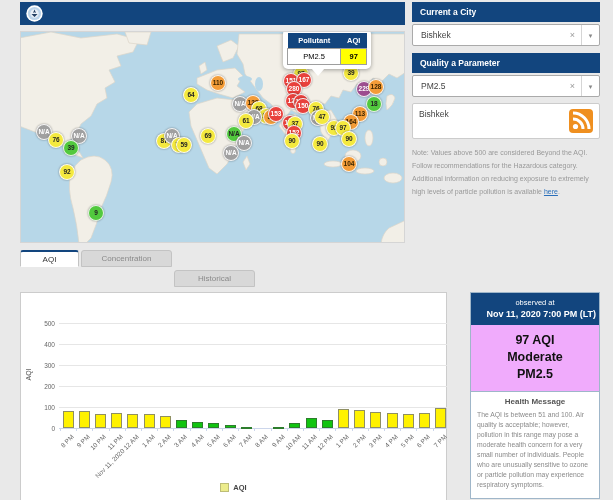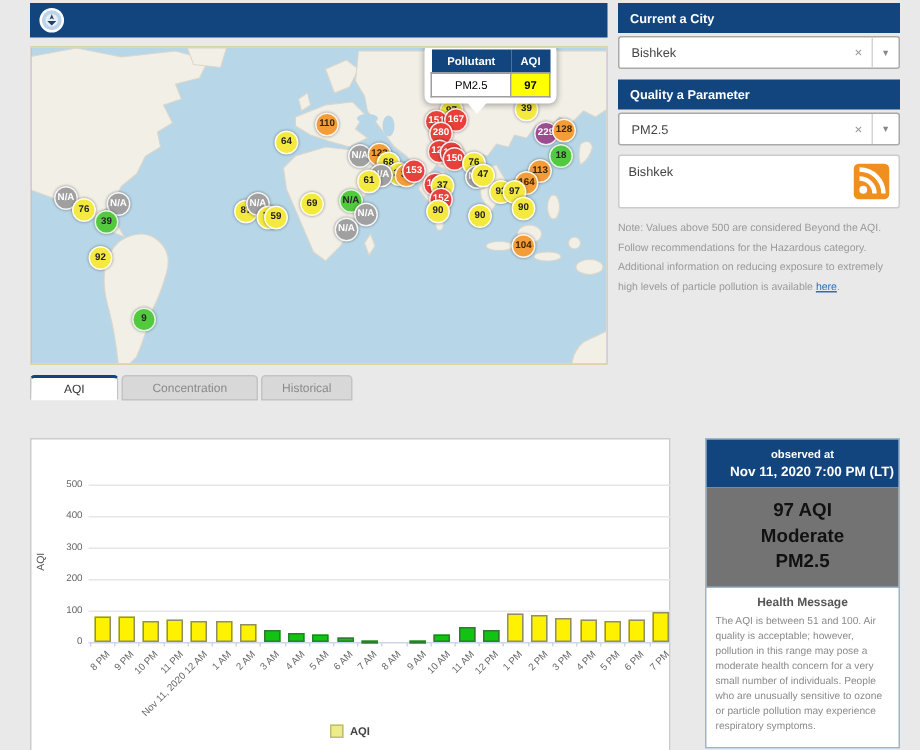--- a/index.html
+++ b/index.html
@@ -7,21 +7,21 @@
   .page { position:relative; width:613px; height:500px; background:#e9e9e9; overflow:hidden; }
 
   
   .app-header { position:absolute; left:20px; top:2px; width:385px; height:23px;
     background:#12457e; display:flex; align-items:center; padding-left:6px; }
   .app-header .seal { width:17px; height:17px; margin-right:8px; flex:0 0 auto; }
   .app-header .title { color:#ffffff; font-size:10.5px; font-weight:bold; letter-spacing:.2px; }
 
   
   .map { position:absolute; left:20px; top:31px; width:385px; height:212px;
-    background:#eab308; overflow:hidden; border:1px solid #d5d5d5; }
+    background:#a21caf; overflow:hidden; border:1px solid #d5d5d5; }
   .map svg.world { position:absolute; left:0; top:0; }
   .marker { position:absolute; width:16px; height:16px; margin:-8px 0 0 -8px; border-radius:50%;
     font-size:6.5px; font-weight:bold; line-height:14px; text-align:center;
     border:1px solid rgba(255,255,255,.9); box-shadow:0 0 2px rgba(0,0,0,.45); color:#222; }
   .marker.green  { background:#52c93e; border-color:#ffffffd9; }
   .marker.yellow { background:#f4e93f; }
   .marker.orange { background:#f39c38; color:#3c2600; }
   .marker.red    { background:#e8413c; color:#fff; }
   .marker.purple { background:#9c4d8f; color:#fff; }
   .marker.gray   { background:#a0a0a0; color:#fff; }
@@ -33,21 +33,21 @@
   .map-popup table { border-collapse:collapse; width:100%; }
   .map-popup th { background:#12457e; color:#fff; font-size:7.5px; font-weight:bold; padding:3px 2px; }
   .map-popup td { font-size:7.5px; text-align:center; padding:3px 2px; border:1px solid #9e9e9e; }
   .map-popup td.aqi-val { background:#ffff00; font-weight:bold; }
 
   
   .tabs { position:absolute; left:20px; top:250px; height:17px; display:flex; }
   .tab { height:17px; font-size:8px; text-align:center; line-height:15px; border-radius:3px 3px 0 0;
     border:1px solid #c3c3c3; background:#d8d8d8; color:#8a8a8a; margin-right:2px; }
   .tab.active { background:#ffffff; color:#333; border-top:2px solid #12457e; border-bottom:1px solid #fff; }
-  .tab.t1 { width:59px; } .tab.t2 { width:91px; } .tab.t3 { width:61px; }
+  .tab.t1 { width:59px; } .tab.t2 { width:91px; } .tab.t3 { width:81px;margin-top:20px; }
 
   .learn-more { position:absolute; left:21px; top:272px; font-size:8px; color:#555; }
   a.lnk { color:#2a6fba; text-decoration:underline; cursor:pointer; }
 
   
   .chart-box { position:absolute; left:20px; top:292px; width:427px; height:214px;
     background:#fff; border:1px solid #cccccc; }
   .chart-title { position:absolute; left:0; right:0; top:8px; text-align:center;
     font-size:10px; color:#555; }
   .y-axis-title { position:absolute; left:-18px; top:78px; width:50px; text-align:center;
@@ -79,23 +79,23 @@
     border:1px solid #ccc; border-radius:2px; font-size:8.5px; color:#444; padding:5px 6px; }
   .rss-icon { position:absolute; right:6px; bottom:5px; width:24px; height:24px; }
   .side-note { position:absolute; left:412px; top:146px; width:188px; font-size:7px;
     line-height:13px; color:#999; }
 
   
   .cc-panel { position:absolute; left:470px; top:292px; width:130px; background:#fff;
     border:1px solid #9fb6c9; }
   .cc-head { background:#12457e; color:#fff; text-align:center; padding:5px 3px 5px; }
   .cc-head .l1 { font-size:9.5px; font-weight:bold; line-height:12px; }
-  .cc-head .l2 { font-size:7.5px; font-weight:bold; line-height:10px; }
+  .cc-head .l2 { font-size:7.5px; font-weight:normal; line-height:10px; }
   .cc-head .l3 { font-size:9px; font-weight:bold; line-height:12px;text-align:right; }
-  .cc-aqi { background:#737373; text-align:center; padding:7px 2px 8px;
+  .cc-aqi { background:#f0abfc; text-align:center; padding:7px 2px 8px;
     border-bottom:1px solid #9fb6c9; }
   .cc-aqi div { font-size:12.5px; font-weight:bold; color:#111; line-height:17px; }
   .cc-health { padding:5px 6px 8px; }
   .cc-health .h-title { text-align:center; font-size:8px; font-weight:bold; color:#555; margin-bottom:4px; }
   .cc-health .h-body { font-size:6.8px; line-height:10px; color:#8a8a8a; }
 </style>
 </head>
 <body>
 
 <div class="page">

